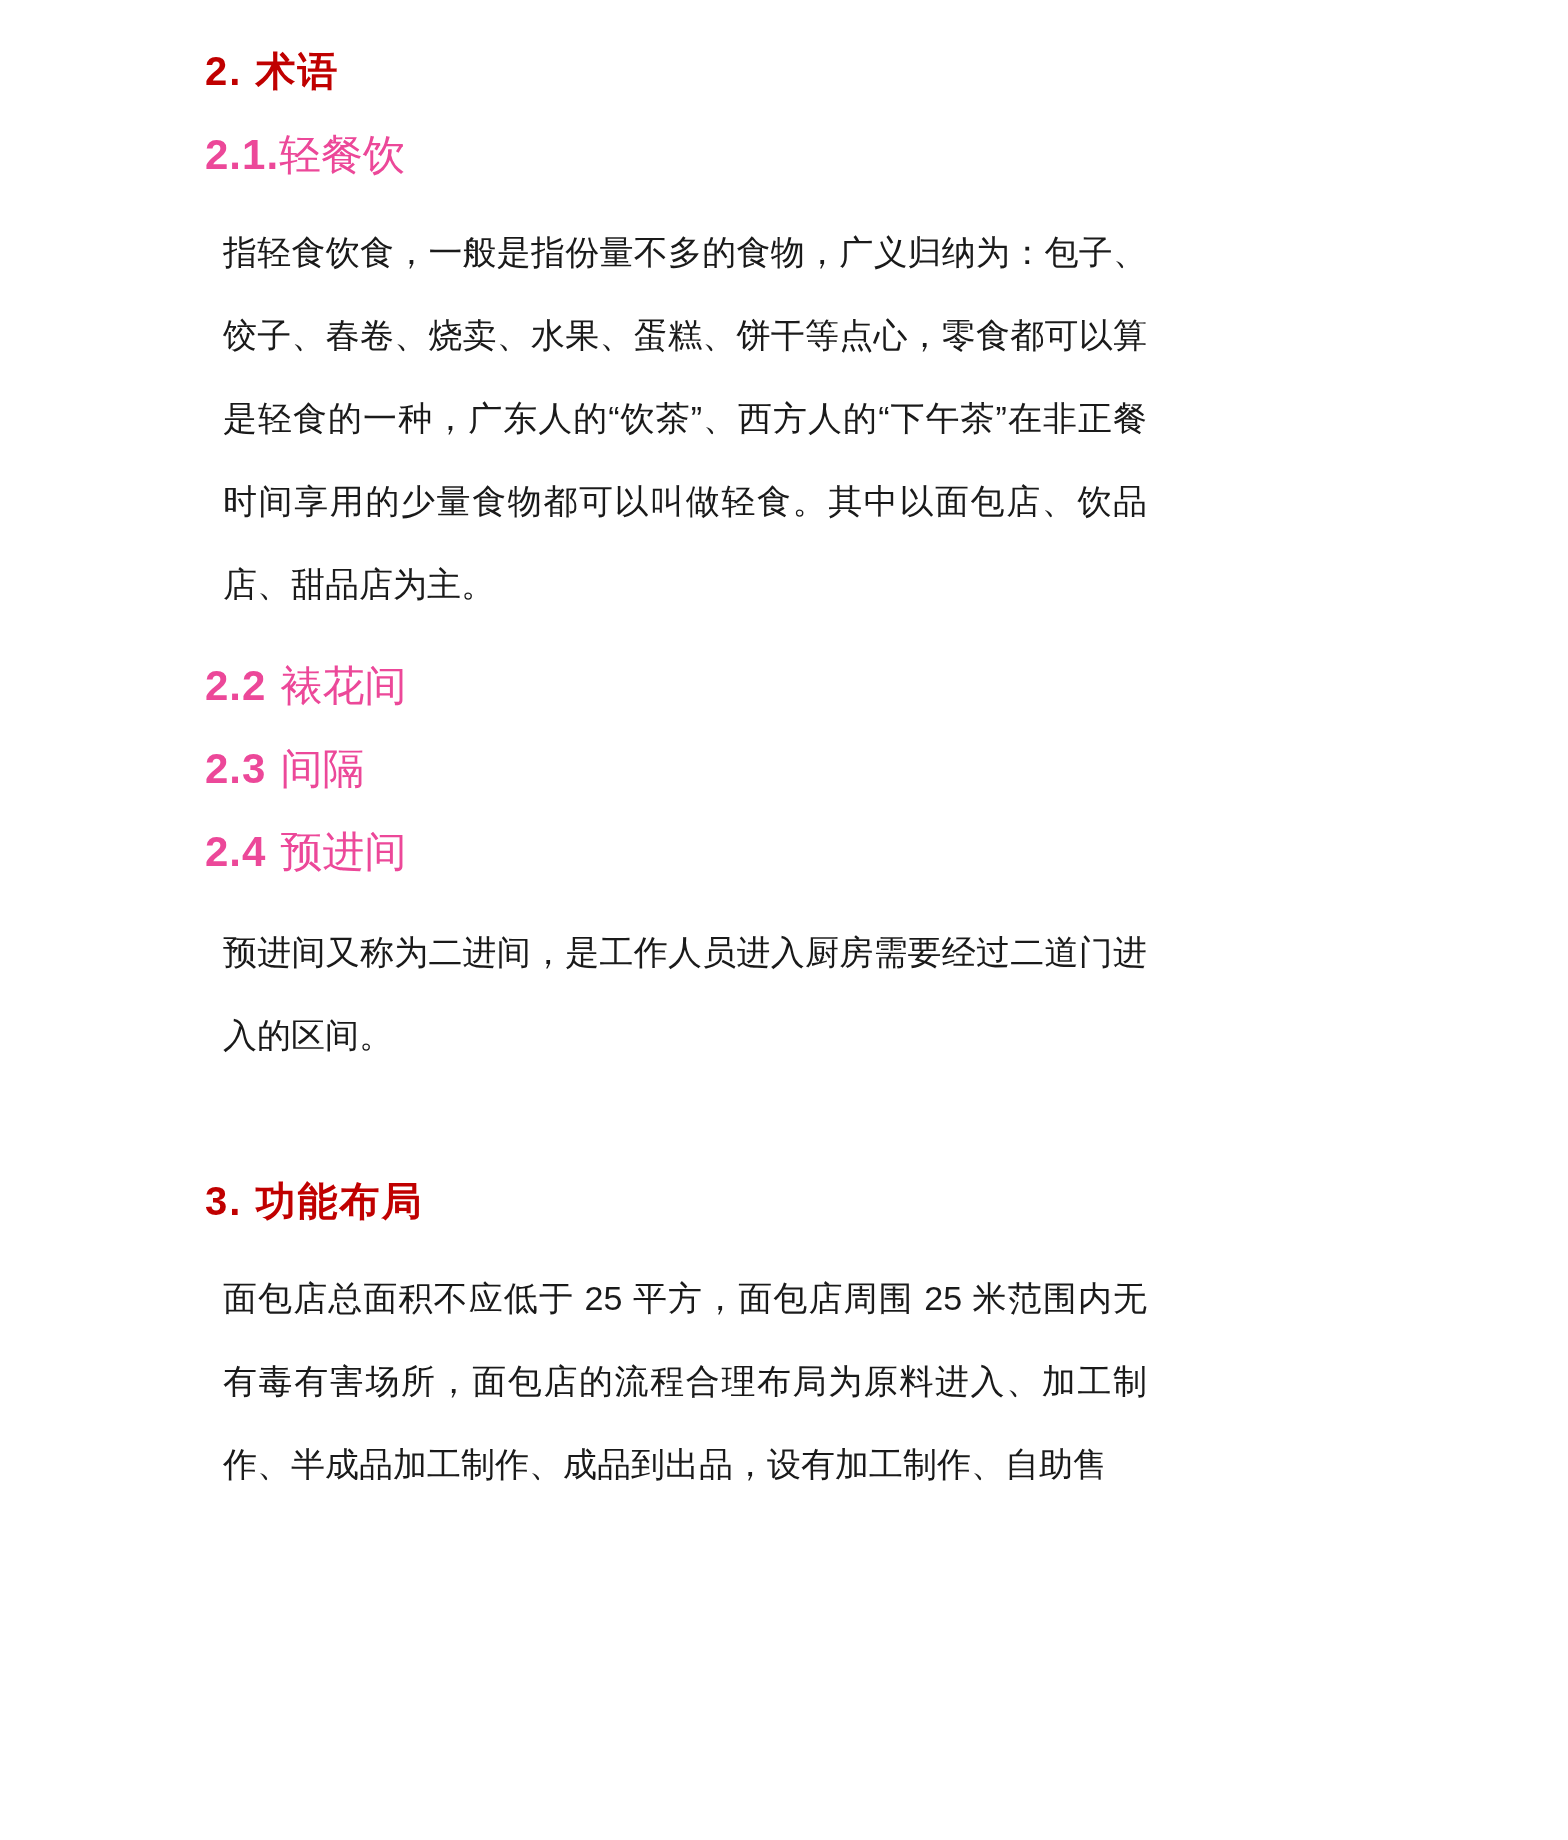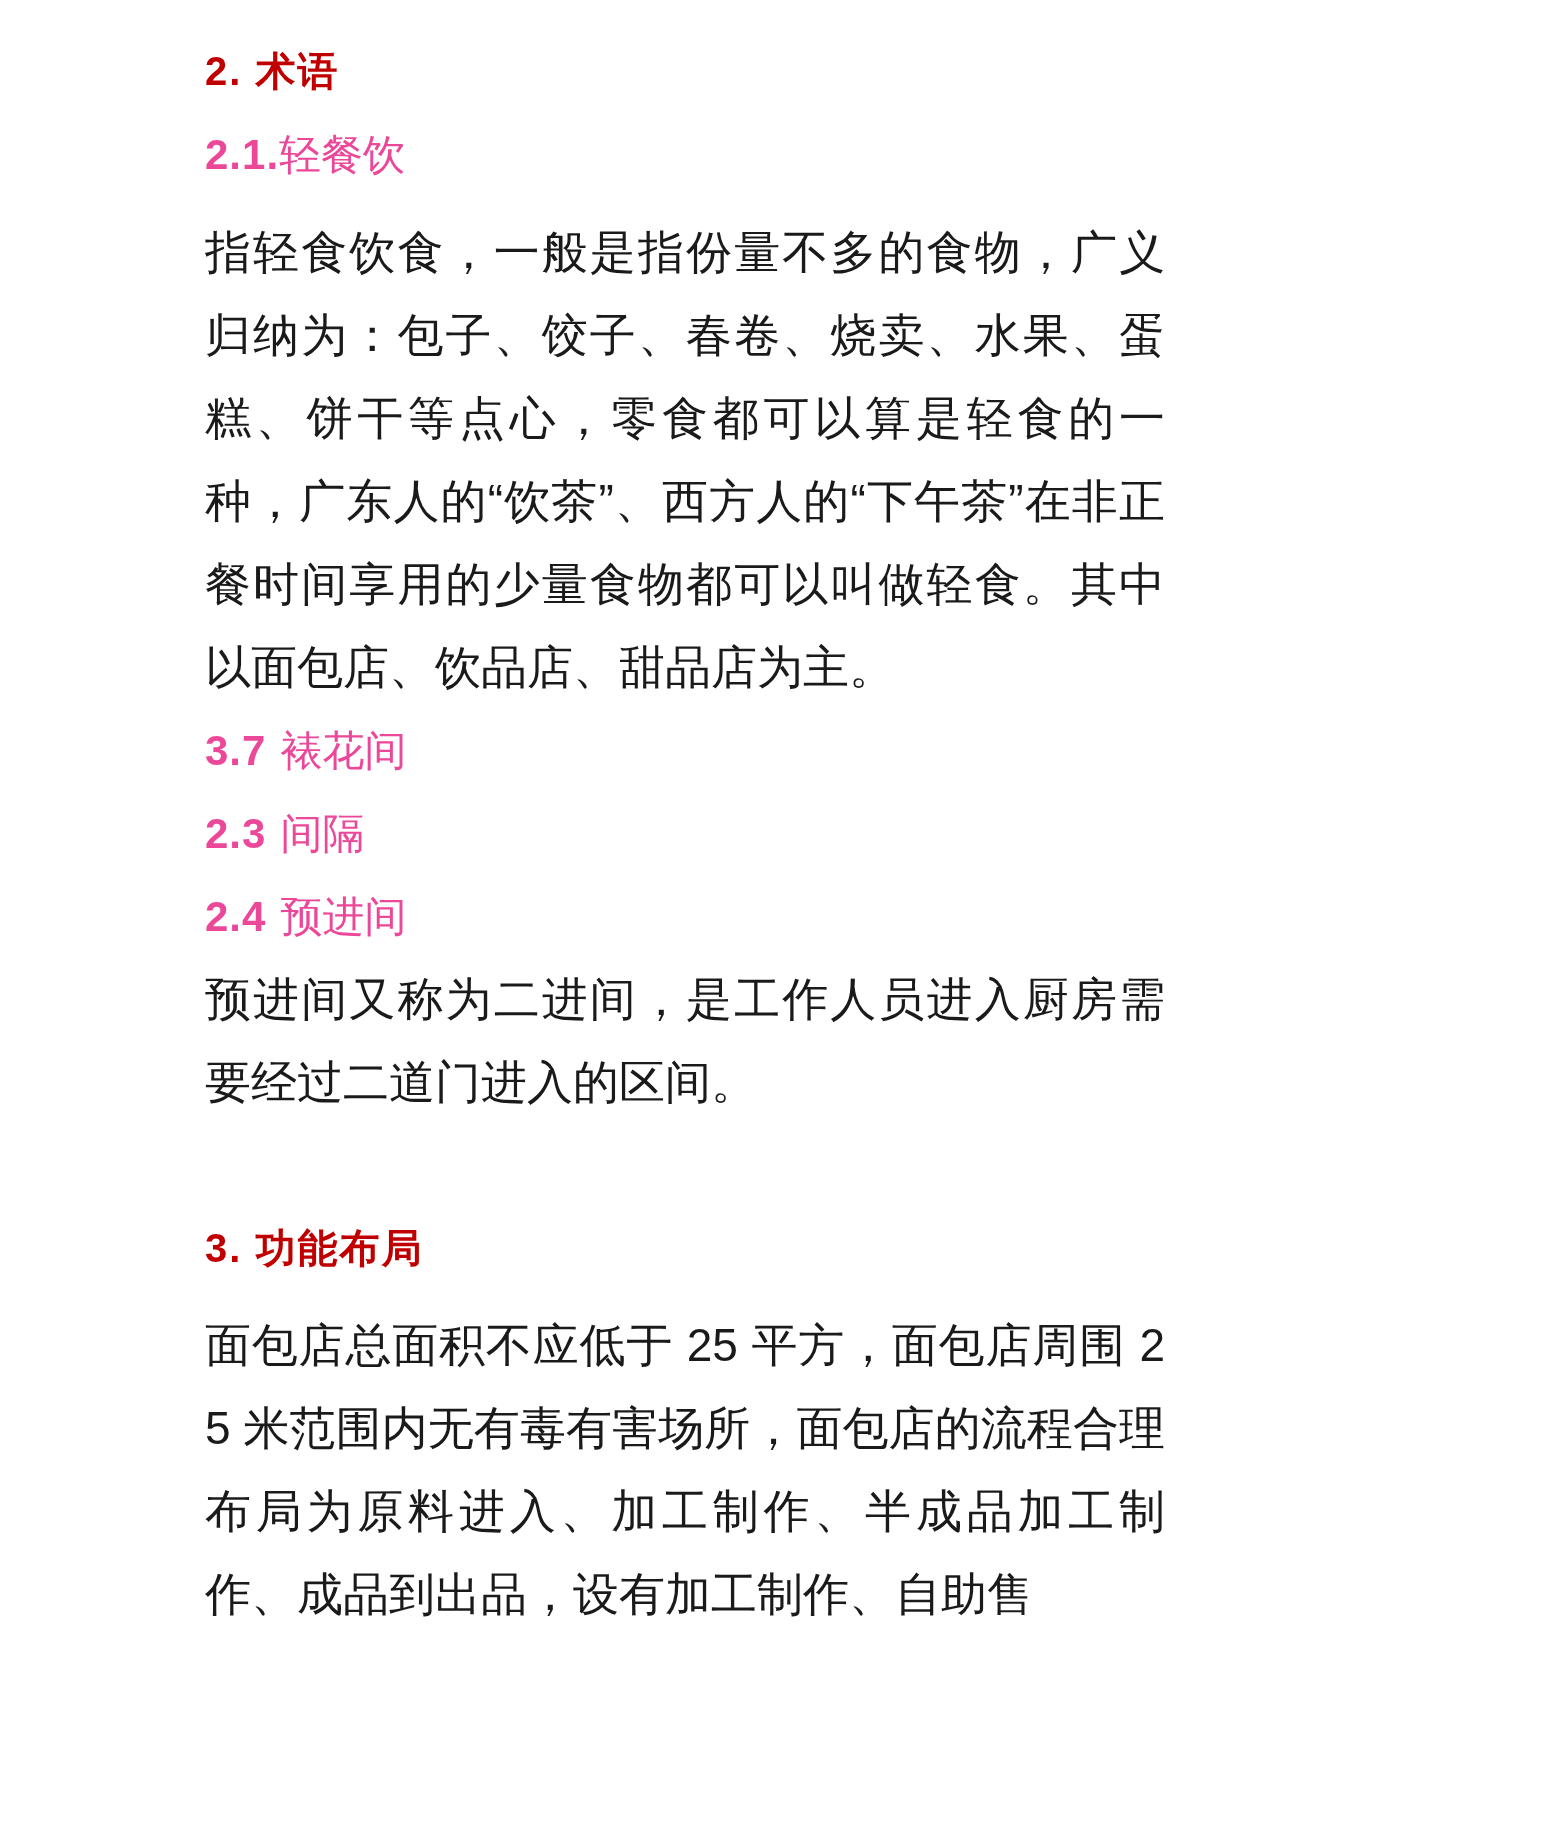--- a/index.html
+++ b/index.html
@@ -47,22 +47,22 @@
   .subheading .term-name {
     font-weight: normal;
   }
   .subheading .term-name.spaced {
     margin-left: 14px;
   }
   .subheading .term-name.serifish {
     font-family: "Liberation Serif", serif;
   }
   .body-para {
-    margin: 0;
-    font-size: 46px;
+    margin: 18px;
+    font-size: 34px;
     line-height: 83px;
     color: #1a1a1a;
     text-align: justify;
     text-justify: inter-ideograph;
     word-break: break-all;
   }
   .body-para.first-after-head {
     margin-top: 14px;
   }
 </style>
@@ -73,21 +73,21 @@
   <div class="content">
 
     <h1 class="chapter-title">2. 术语</h1>
 
     <div class="subheading">
       <span class="num">2.1.</span><span class="term-name serifish">轻餐饮</span>
     </div>
     <p class="body-para first-after-head">指轻食饮食，一般是指份量不多的食物，广义归纳为：包子、饺子、春卷、烧卖、水果、蛋糕、饼干等点心，零食都可以算是轻食的一种，广东人的“饮茶”、西方人的“下午茶”在非正餐时间享用的少量食物都可以叫做轻食。其中以面包店、饮品店、甜品店为主。</p>
 
     <div class="subheading">
-      <span class="num">3.7</span><span class="term-name spaced">裱花间</span>
+      <span class="num">2.2</span><span class="term-name spaced">裱花间</span>
     </div>
 
     <div class="subheading">
       <span class="num">2.3</span><span class="term-name spaced">间隔</span>
     </div>
 
     <div class="subheading">
       <span class="num">2.4</span><span class="term-name spaced">预进间</span>
     </div>
     <p class="body-para">预进间又称为二进间，是工作人员进入厨房需要经过二道门进入的区间。</p>

